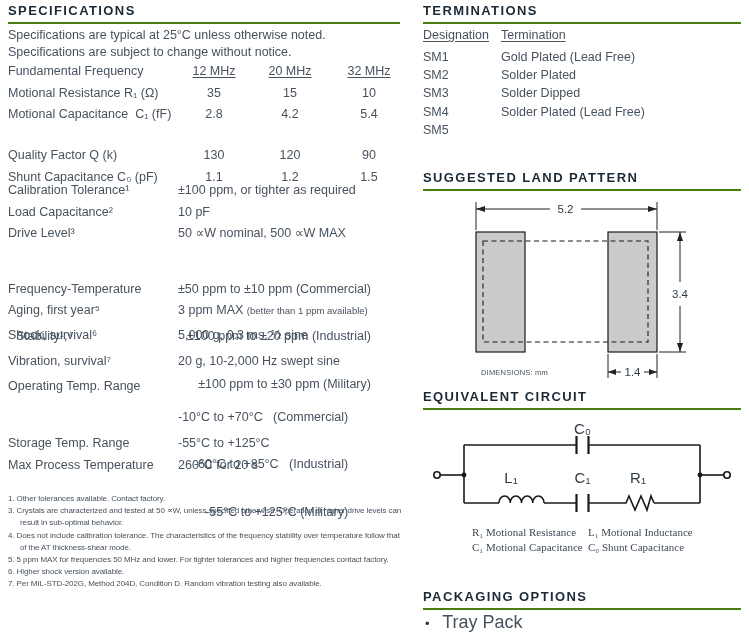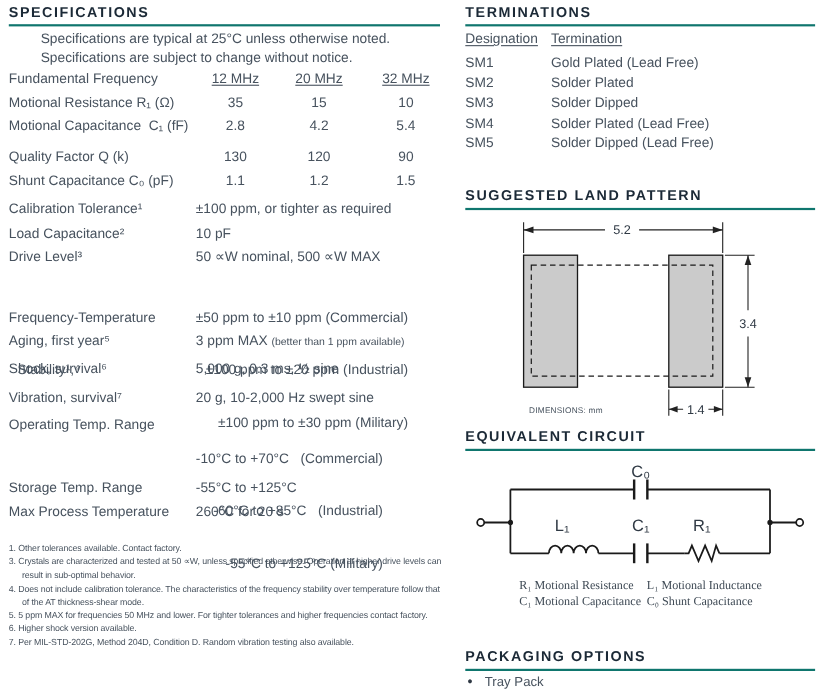--- a/index.html
+++ b/index.html
@@ -2,23 +2,23 @@
 <html><head>
 <meta charset="utf-8">
 <style>
   html,body{margin:0;padding:0;background:#ffffff;}
   .page{position:relative;width:749px;height:635px;background:#ffffff;overflow:hidden;
         font-family:"Liberation Sans","DejaVu Sans",sans-serif;color:#47525e;font-size:12.5px;}
   .col{position:absolute;top:0;height:100%;}
   .col-left{left:8px;width:392px;}
   .col-right{left:423px;width:318px;}
   .sec-title{position:absolute;left:0;right:0;margin:0;font-size:13px;font-weight:bold;
-             letter-spacing:1.4px;color:#1b2936;border-bottom:2px solid #0f766e;padding-bottom:4px;}
-  
-  .intro{position:absolute;top:27px;left:0;line-height:16.5px;margin-left:29px;}
+             letter-spacing:1.4px;color:#1b2936;border-bottom:2px solid #4d7c0f;padding-bottom:4px;}
+  
+  .intro{position:absolute;top:27px;left:0;line-height:16.5px;}
   
   .freq{position:absolute;top:64px;left:0;right:0;}
   .frow{position:relative;height:21.7px;}
   .flabel{position:absolute;left:0;white-space:pre;}
   .fv{position:absolute;width:58px;text-align:center;}
   .v1{left:177px}.v2{left:253px}.v3{left:332px}
   .colhead{text-decoration:underline;text-underline-offset:2px;}
   
   .params{position:absolute;top:180px;left:0;right:0;}
   .prow{position:relative;line-height:16px;}
@@ -48,21 +48,21 @@
   .small-note{font-size:7.5px;letter-spacing:0.2px;fill:#47525e;}
   .wire{stroke:#1a1a1a;stroke-width:1.6;fill:none;}
   .plate{stroke:#1a1a1a;stroke-width:2.2;}
   .term-circle{fill:#ffffff;stroke:#1a1a1a;stroke-width:1.6;}
   .dot{fill:#1a1a1a;}
   .comp{font-size:15px;fill:#2f3944;}
   
   .legend{position:absolute;top:526px;left:49px;display:grid;grid-template-columns:116px auto;
           grid-template-rows:repeat(2,14.8px);grid-auto-flow:column;font-size:11px;color:#3f4a55;font-family:Liberation Serif, serif;}
   
-  .pack-item{position:absolute;top:612px;left:2px;font-size:12px;}
+  .pack-item{position:absolute;top:612px;left:2px;font-size:18px;}
   .pack-item::before{content:"\2022";margin-right:8px;font-size:13px;color:#2f3944;}
 </style>
 </head>
 <body>
 
 <div class="page">
 
   <div class="col col-left">
 
     <h2 class="sec-title" style="top:3px;">SPECIFICATIONS</h2>
@@ -84,21 +84,21 @@
         <span class="fv v1">35</span>
         <span class="fv v2">15</span>
         <span class="fv v3">10</span>
       </div>
       <div class="frow">
         <span class="flabel">Motional Capacitance  C₁ (fF)</span>
         <span class="fv v1">2.8</span>
         <span class="fv v2">4.2</span>
         <span class="fv v3">5.4</span>
       </div>
-      <div class="frow" style="margin-top:6px;">
+      <div class="frow" style="margin-top:19px;">
         <span class="flabel">Quality Factor Q (k)</span>
         <span class="fv v1">130</span>
         <span class="fv v2">120</span>
         <span class="fv v3">90</span>
       </div>
       <div class="frow">
         <span class="flabel">Shunt Capacitance C₀ (pF)</span>
         <span class="fv v1">1.1</span>
         <span class="fv v2">1.2</span>
         <span class="fv v3">1.5</span>
@@ -189,21 +189,20 @@
       <div class="trow">
         <span class="tcol1">SM3</span>
         <span class="tcol2">Solder Dipped</span>
       </div>
       <div class="trow">
         <span class="tcol1">SM4</span>
         <span class="tcol2">Solder Plated (Lead Free)</span>
       </div>
       <div class="trow">
         <span class="tcol1">SM5</span>
-        <span class="tcol2">Solder Dipped (Lead Free)</span>
       </div>
     </div>
 
     <h2 class="sec-title" style="top:170px;">SUGGESTED LAND PATTERN</h2>
 
     <svg class="land-svg" width="318" height="192" viewBox="0 0 318 192">
 
       <rect class="pad" x="53" y="38" width="49" height="120"></rect>
       <rect class="pad" x="185" y="38" width="49" height="120"></rect>
 

